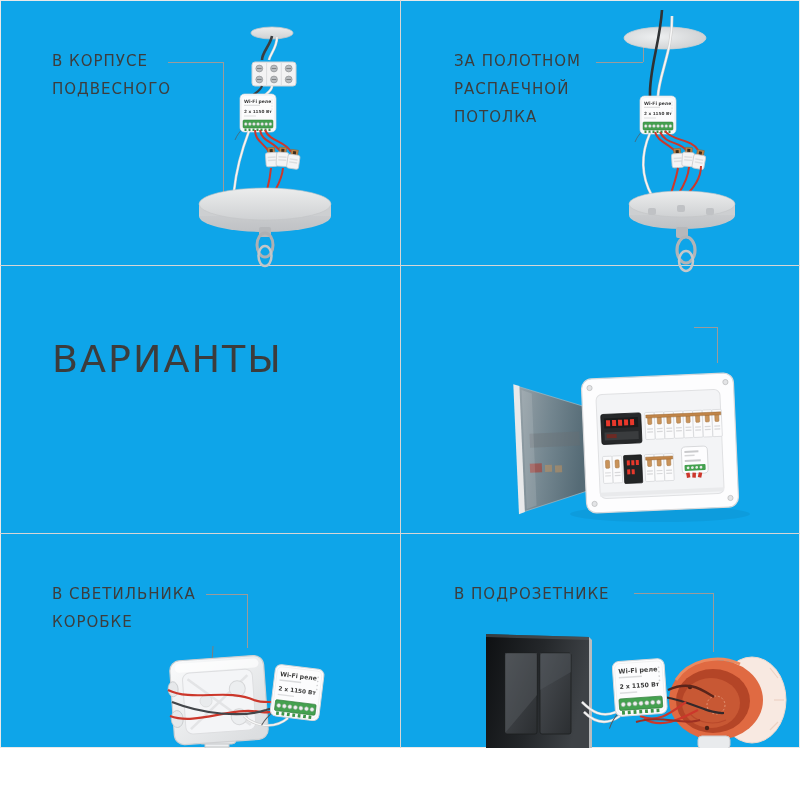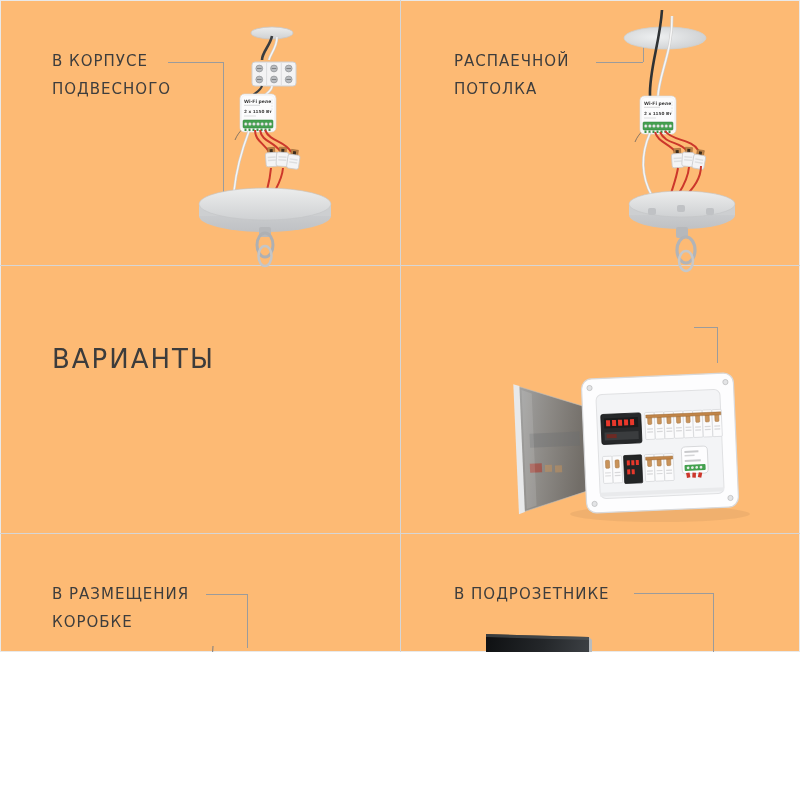--- a/index.html
+++ b/index.html
@@ -1,30 +1,30 @@
 <!DOCTYPE html>
 <html><head>
 <meta charset="utf-8">
 <style>
   html,body{margin:0;padding:0;background:#ffffff;}
   .page{
-    position:relative;width:800px;height:652px;background:#fdba74;
+    position:relative;width:800px;height:748px;background:#0ea5e9;
     font-family:"DejaVu Sans",sans-serif;color:#3d3d3d;overflow:hidden;
     box-shadow:inset 0 0 0 1px #e9e9e9;
   }
   .divider{position:absolute;background:#d6d6d6;}
   .div-h{left:0;width:800px;height:1px;}
   .div-v{top:0;width:1px;height:800px;}
   .quad-label{
     position:absolute;font-size:15px;line-height:28px;letter-spacing:1px;
     color:#3d3d3d;white-space:nowrap;
   }
   .quad-label span{display:block;}
   .main-title{
-    position:absolute;left:52px;top:339px;font-size:26px;line-height:40px;
+    position:absolute;left:52px;top:339px;font-size:38px;line-height:40px;
     letter-spacing:2px;color:#3c3c3c;white-space:nowrap;
   }
   .main-title span{display:block;}
   .leader{position:absolute;background:#9b9b9b;}
   .leader-h{height:1px;}
   .leader-v{width:1px;}
   svg{display:block;}
   .illus{position:absolute;}
   text{font-family:"DejaVu Sans",sans-serif;}
 </style>
@@ -168,20 +168,21 @@
       <ellipse cx="265" cy="216" rx="66" ry="16" fill="url(#gDiscSide)"></ellipse>
       <rect x="199" y="204" width="132" height="12" fill="#cdcfd1"></rect>
       <ellipse cx="265" cy="204" rx="66" ry="16" fill="url(#gDiscTop)" stroke="#c2c4c6" stroke-width="0.6"></ellipse>
       <rect x="259" y="227" width="12" height="10" rx="2" fill="#b6b8bb"></rect>
       <ellipse cx="265" cy="245" rx="8" ry="12" fill="none" stroke="#aeb0b3" stroke-width="3"></ellipse>
       <ellipse cx="265" cy="256" rx="6.5" ry="10" fill="none" stroke="#c4c6c8" stroke-width="2.5"></ellipse>
     </g>
   </svg>
 
   <div class="quad-label" style="left:454px;top:47px">
+    <span>ЗА ПОЛОТНОМ</span>
     <span>РАСПАЕЧНОЙ</span>
     <span>ПОТОЛКА</span>
   </div>
   <div class="leader leader-h" style="left:596px;top:62px;width:47px"></div>
   <div class="leader leader-v" style="left:643px;top:45px;height:17px"></div>
 
   <svg class="illus" style="left:560px;top:8px" width="220" height="265" viewBox="560 8 220 265">
     <ellipse cx="665" cy="38" rx="41" ry="11" fill="url(#gHole)" stroke="#cdd0d2" stroke-width="0.8"></ellipse>
     <path d="M662,10 C660,42 649,70 650,96" fill="none" stroke="#2f3234" stroke-width="2.6"></path>
     <path d="M672,16 C673,50 659,74 658,96" fill="none" stroke="#cfcfcf" stroke-width="2.8"></path>
@@ -288,21 +289,21 @@
         <circle cx="695.6" cy="469" r="1.4" fill="#e9ece9"></circle>
           <circle cx="699.9" cy="469" r="1.4" fill="#e9ece9"></circle>
         <rect x="685" y="474" width="3.5" height="5" fill="#cc372b" transform="rotate(-8 686 476)"></rect>
         <rect x="691" y="474" width="3.5" height="5" fill="#cc372b" transform="rotate(5 692 476)"></rect>
         <rect x="697" y="474" width="3.5" height="5" fill="#cc372b" transform="rotate(14 698 476)"></rect>
       </g>
     </g>
   </svg>
 
   <div class="quad-label" style="left:52px;top:580px">
-    <span>В РАЗМЕЩЕНИЯ</span>
+    <span>В СВЕТИЛЬНИКА</span>
     <span>КОРОБКЕ</span>
   </div>
   <div class="leader leader-h" style="left:206px;top:594px;width:41px"></div>
   <div class="leader leader-v" style="left:247px;top:594px;height:54px"></div>
 
   <svg class="illus" style="left:150px;top:600px" width="220" height="200" viewBox="150 600 220 200">
     <line x1="212" y1="662" x2="213" y2="646" stroke="#7a7d80" stroke-width="1"></line>
     <g>
       <rect x="205" y="742" width="24" height="58" fill="#edeff1" stroke="#c9cbcd" stroke-width="1"></rect>
       <g stroke="#c9cbcd" stroke-width="1.2">

